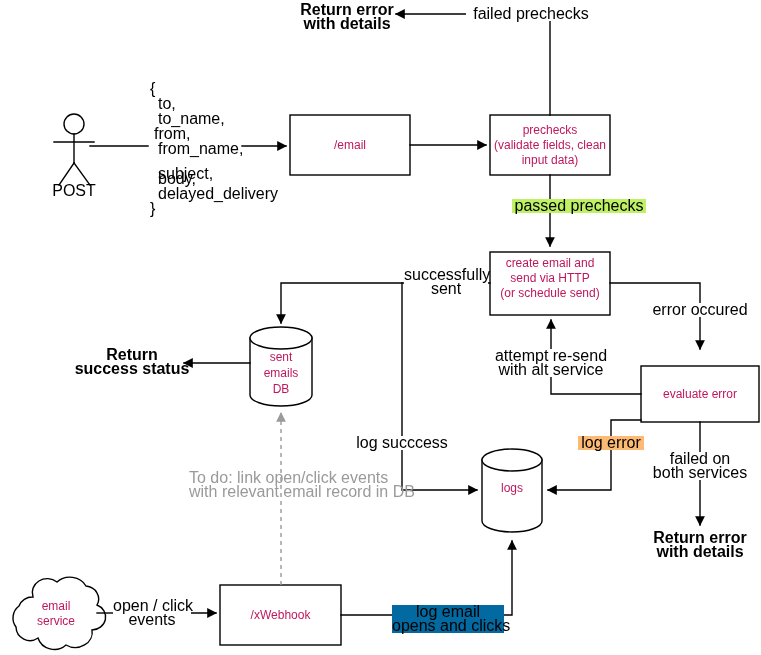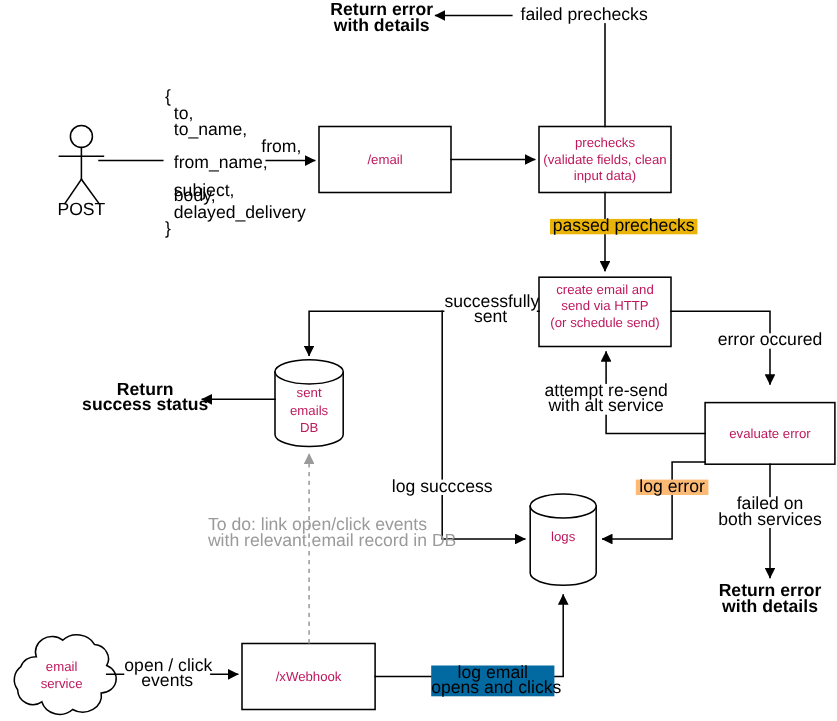--- a/index.html
+++ b/index.html
@@ -148,21 +148,21 @@
     <g stroke="#9a9a9a" stroke-width="1.4" fill="none" stroke-dasharray="4 4">
       <path d="M 281 585 L 281 413" marker-end="url(#arrowgray)"></path>
     </g>
   </svg>
 
   <div class="lbl" style="left:44px; top:184px; width:60px;">POST</div>
 
   <div class="lbl left" style="left:150px; top:82px; width:100px;">{</div>
   <div class="lbl left" style="left:158px; top:97px; width:100px;">to,</div>
   <div class="lbl left" style="left:158px; top:112px; width:100px;">to_name,</div>
-  <div class="lbl left" style="left:174px; top:127px; width:100px;text-align:right;">from,</div>
+  <div class="lbl left" style="left:154px; top:127px; width:100px;">from,</div>
   <div class="lbl left" style="left:158px; top:142px; width:100px;">from_name,</div>
   <div class="lbl left" style="left:158px; top:167px; width:100px;">subject,</div>
   <div class="lbl left" style="left:158px; top:172px; width:100px;">body,</div>
   <div class="lbl left" style="left:158px; top:187px; width:110px;">delayed_delivery</div>
   <div class="lbl left" style="left:150px; top:202px; width:100px;">}</div>
 
   <div class="boxlbl" style="left:290px; top:115px; width:120px; height:60px;">/email</div>
 
   <div class="boxlbl" style="left:487px; top:115px; width:126px; height:60px;">prechecks
 (validate fields, clean
@@ -180,21 +180,21 @@
 
   <div class="boxlbl" style="left:482px; top:466px; width:60px; height:44px;">logs</div>
 
   <div class="boxlbl" style="left:21px; top:592px; width:70px; height:44px;">email
 service</div>
 
   <div class="boxlbl" style="left:220px; top:585px; width:121px; height:60px;">/xWebhook</div>
 
   <div class="lbl" style="left:466px; top:7px; width:130px; background:#ffffff;">failed prechecks</div>
 
-  <div class="lbl" style="left:500px; top:199px; width:134px; background:#eab308;">passed prechecks</div>
+  <div class="lbl" style="left:512px; top:199px; width:134px; background:#bef264;">passed prechecks</div>
 
   <div class="lbl" style="left:404px; top:268px; width:84px; background:#ffffff;">successfully
 sent</div>
 
   <div class="lbl" style="left:646px; top:303px; width:108px; background:#ffffff;">error occured</div>
 
   <div class="lbl" style="left:492px; top:349px; width:118px; background:#ffffff;">attempt re-send
 with alt service</div>
 
   <div class="lbl" style="left:645px; top:452px; width:110px; background:#ffffff;">failed on

